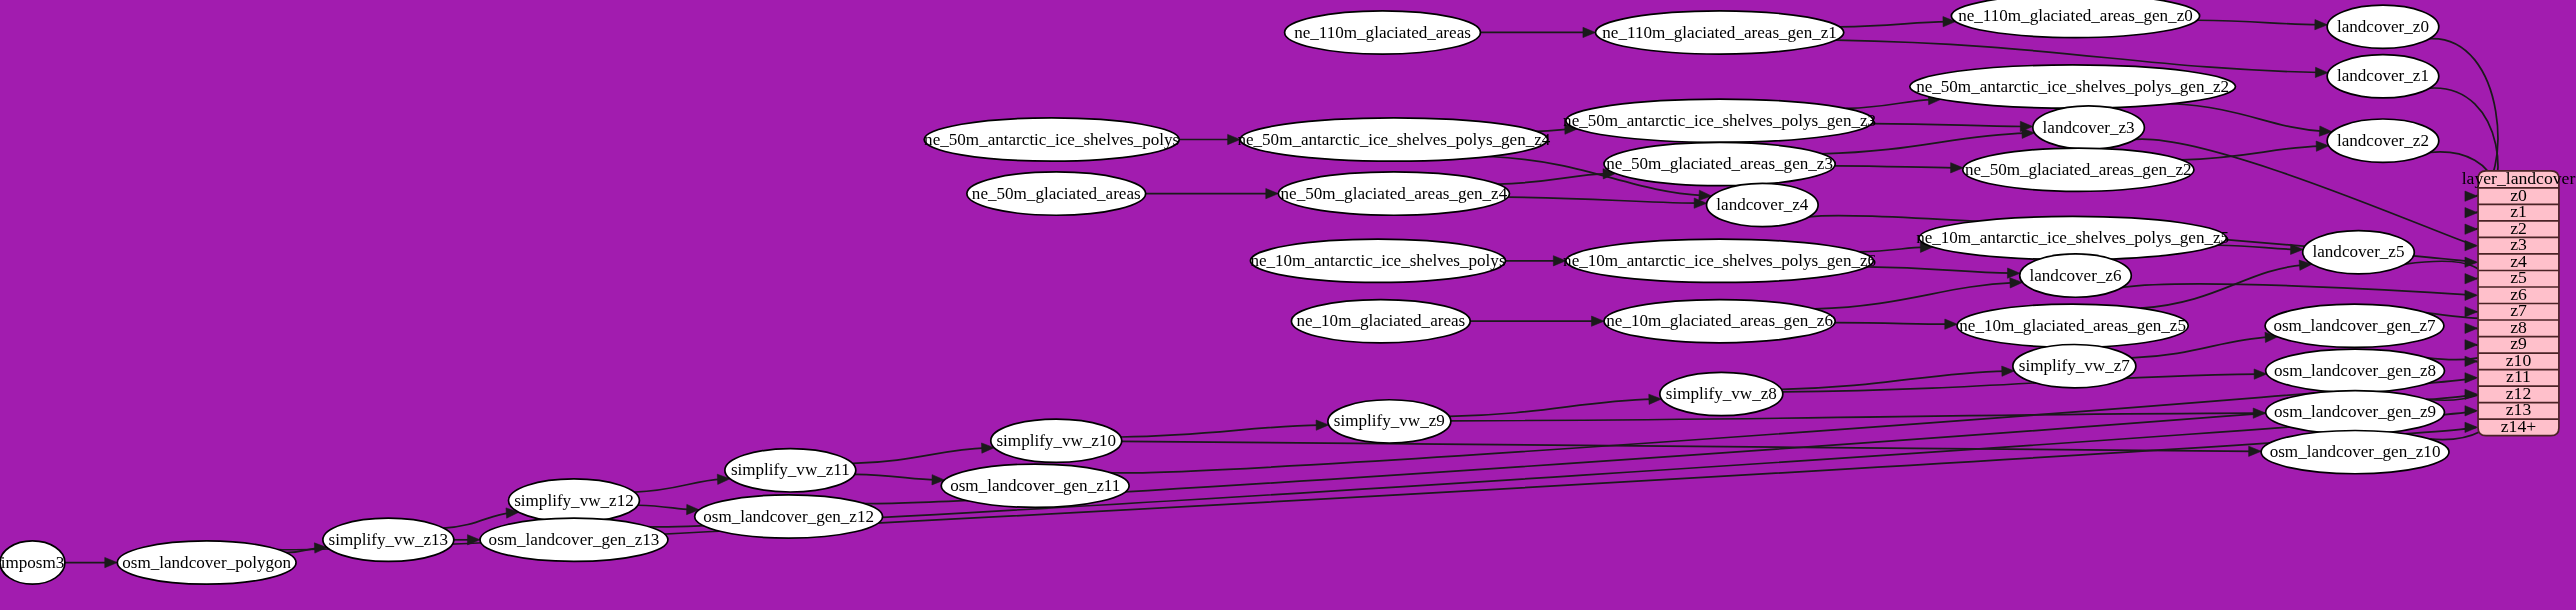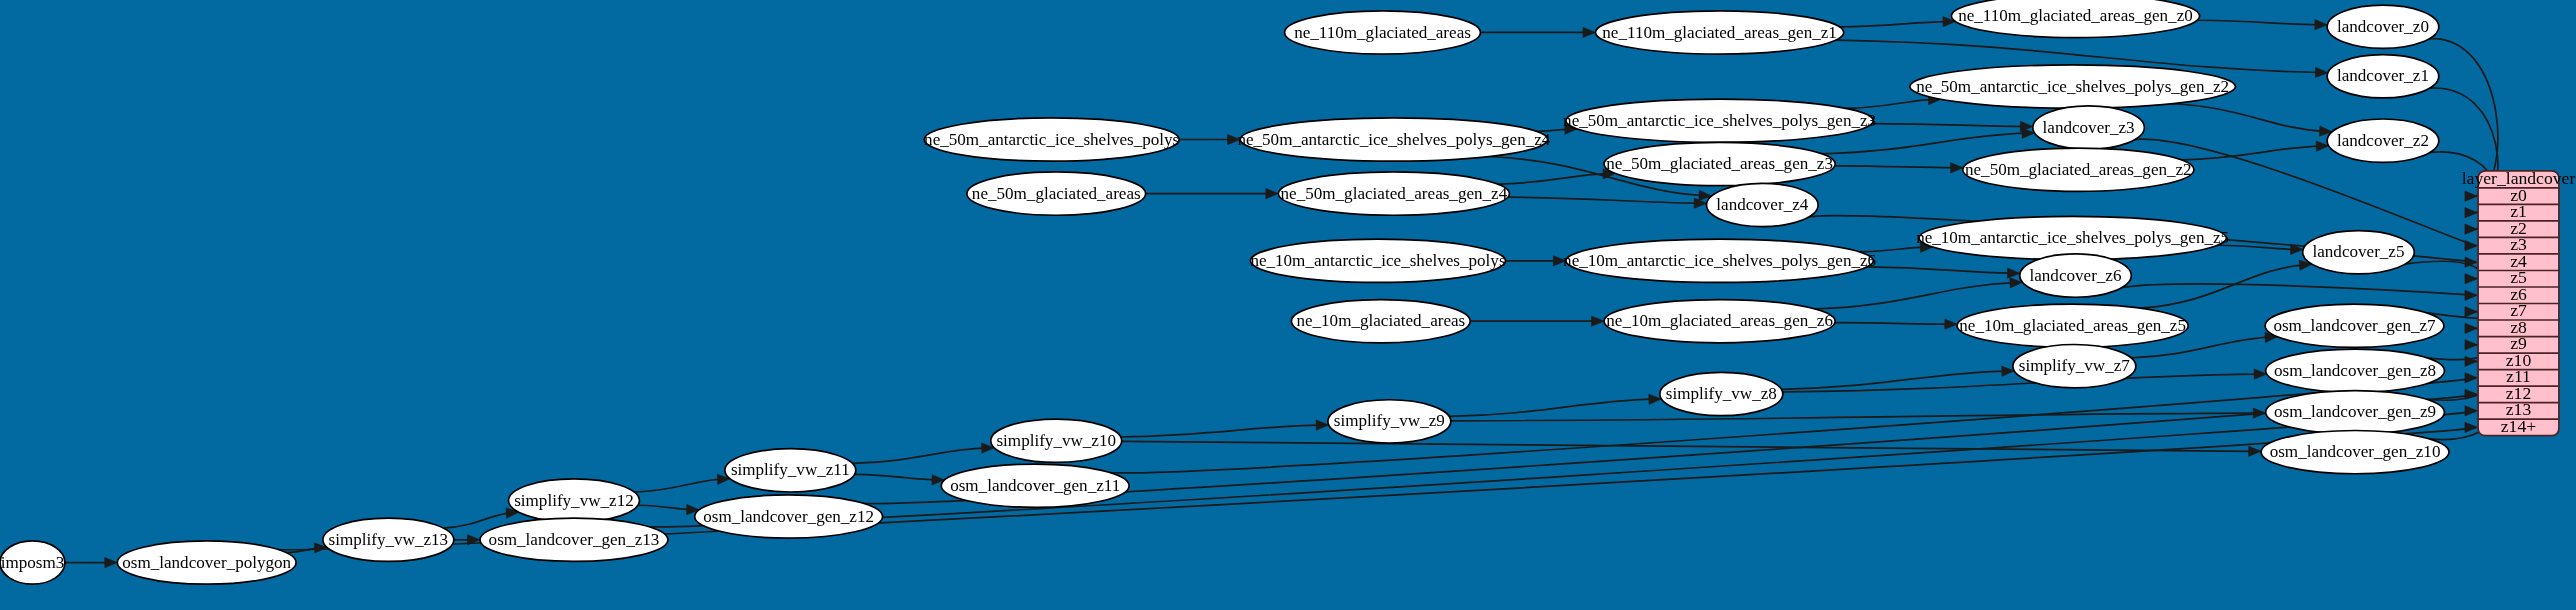--- a/index.html
+++ b/index.html
@@ -1,17 +1,17 @@
 <!DOCTYPE html>
 <html style="font-size:9px"><head>
 <meta charset="utf-8">
 <style>
   html,body{margin:0;padding:0;background:#ffffff;}
   body{font-family:"Liberation Serif", serif;}
-  #stage{position:relative;width:2576px;height:611px;background:#0369a1;overflow:hidden;}
+  #stage{position:relative;width:2576px;height:611px;background:#a21caf;overflow:hidden;}
   svg{display:block;}
   .node-ellipse{fill:#ffffff;stroke:#000000;stroke-width:3;}
   .node-label{font-family:"Liberation Serif", serif;font-size:30px;fill:#000000;text-anchor:middle;dominant-baseline:middle;}
   .edge{fill:none;stroke:#1a1a1a;stroke-width:3;}
   .arrow{fill:#1a1a1a;stroke:#1a1a1a;stroke-width:1;}
   .tbl-label{font-family:"Liberation Serif", serif;font-size:31px;fill:#000000;text-anchor:middle;dominant-baseline:middle;}
 </style>
 </head>
 <body>
 

